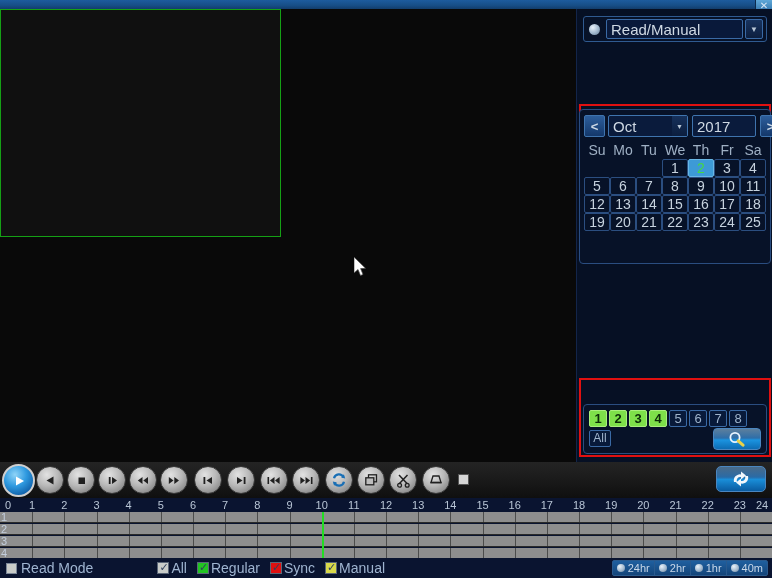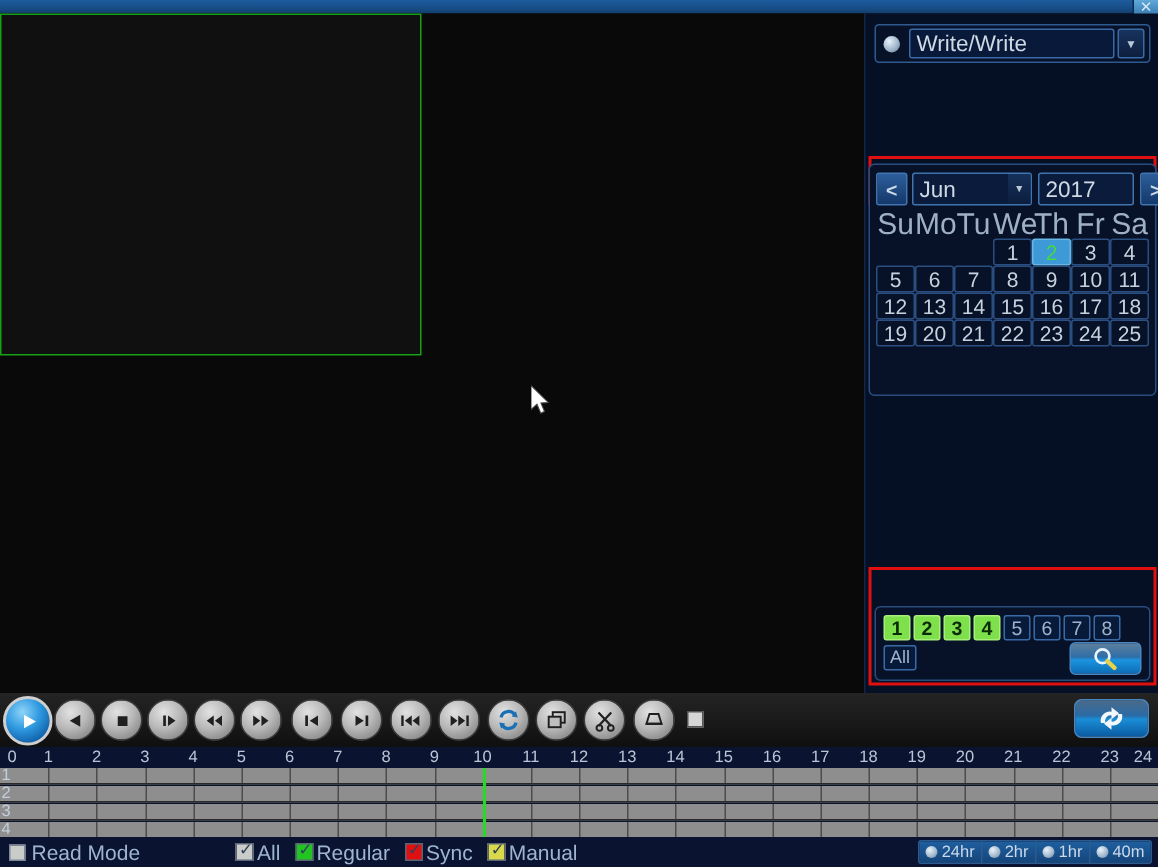--- a/index.html
+++ b/index.html
@@ -112,21 +112,21 @@
     border: 1px solid #3f74ae; border-radius: 2px;
     background: #0a1b3c; color: #cfd9e4; font-size: 15px;
     display: flex; align-items: center; padding-left: 4px;
     cursor: text;
   }
   .navbtn.next { margin-left: 4px; }
 
   .cal-grid { margin: 2px 4px 0 4px; }
   .cal-row { display: flex; height: 18px; }
   .cal-head-cell {
-    width: 26px; text-align: center; color: #9fb0c4; font-size: 20px;
+    width: 26px; text-align: center; color: #9fb0c4; font-size: 14px;
     line-height: 18px;
   }
   .cal-cell {
     width: 26px; height: 18px; line-height: 16px; text-align: center;
     font-size: 14px; color: #c6d2de;
     border: 1px solid #2b4e80; border-radius: 2px;
     cursor: pointer;
   }
   .cal-cell.empty { border-color: transparent; cursor: default; }
   .cal-cell.sel { background: #3d9ad6; color: #44d943; border-color: #69b6e4; }
@@ -273,31 +273,31 @@
     <div class="video-pane"></div>
     <svg class="cursor-arrow" viewBox="0 0 14 20">
       <polygon points="0,0 0,16 4,12.5 6.5,18.5 9,17.4 6.6,11.6 11.5,11.3" fill="#ffffff" stroke="#4a4a4a" stroke-width="0.7"></polygon>
     </svg>
   </div>
 
   <div class="side-panel">
 
     <div class="rw-box">
       <div class="rw-radio"></div>
-      <div class="rw-field">Write/Write</div>
+      <div class="rw-field">Read/Manual</div>
       <div class="rw-arrow">▼</div>
     </div>
 
     <div class="redbox" id="redbox-date"></div>
 
     <div class="calendar">
       <div class="cal-nav">
         <div class="navbtn">&lt;</div>
         <div class="month-sel">
-          <span class="lbl">Jun</span>
+          <span class="lbl">Oct</span>
           <span class="arw">▼</span>
         </div>
         <div class="year-fld">2017</div>
         <div class="navbtn next">&gt;</div>
       </div>
       <div class="cal-grid">
         <div class="cal-row" id="cal-weekdays">
             <div class="cal-head-cell">Su</div>
             <div class="cal-head-cell">Mo</div>
             <div class="cal-head-cell">Tu</div>

